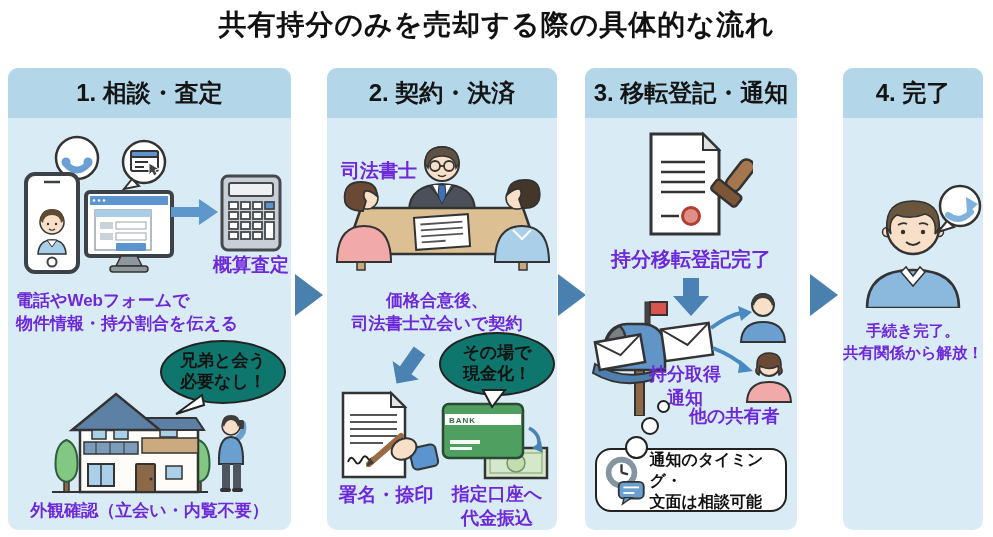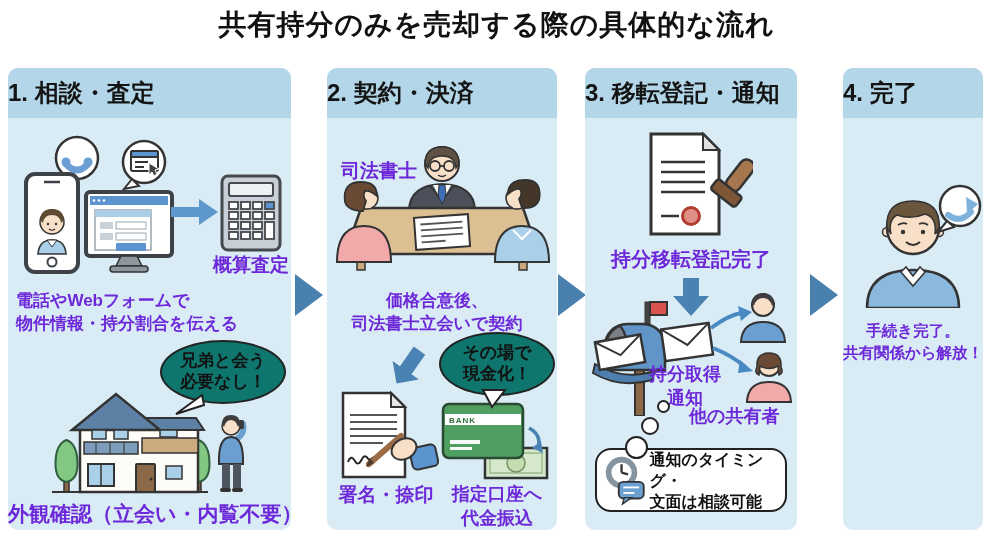--- a/index.html
+++ b/index.html
@@ -2,21 +2,21 @@
 <html><head>
 <meta charset="utf-8">
 <style>
   html,body{margin:0;padding:0;background:#fff;}
   .stage{position:relative;width:993px;height:537px;background:#fff;overflow:hidden;
          font-family:"Liberation Sans","DejaVu Sans",sans-serif;color:#111;}
   .title{position:absolute;top:6px;left:0;width:100%;text-align:center;
          font-size:28px;font-weight:bold;letter-spacing:1px;}
   .panel{position:absolute;top:68px;height:462px;background:#d9ecf5;border-radius:10px;}
   .panel-header{height:50px;background:#b3d7e9;border-radius:10px 10px 0 0;
-                display:flex;align-items:center;justify-content:flex-start;
+                display:flex;align-items:center;justify-content:center;
                 font-size:24px;font-weight:bold;color:#141414;}
   .p1{left:8px;width:283px;}
   .p2{left:327px;width:230px;}
   .p3{left:585px;width:212px;}
   .p4{left:843px;width:140px;}
   .flow-arrow{position:absolute;top:274px;width:0;height:0;
               border-top:21px solid transparent;border-bottom:21px solid transparent;
               border-left:28px solid #4a80ae;}
   .abs{position:absolute;}
   .lbl{position:absolute;font-weight:bold;color:#6d28d9;z-index:2;line-height:1.35;}
@@ -173,21 +173,21 @@
         <circle cx="193" cy="46" r="9" fill="#f7dfc8" stroke="#333" stroke-width="1.5"></circle>
         <path d="M184,44 q0,-9 9,-9 q9,0 9,9 l-2,3 q-2,-7 -7,-7 q-5,0 -7,7 z" fill="#3d3d3d"></path>
         <path d="M181,84 q-1,-27 12,-27 q13,0 12,27 z" fill="#6b9fd0" stroke="#333" stroke-width="2"></path>
         <rect x="184" y="84" width="8" height="26" fill="#4f555e"></rect>
         <rect x="195" y="84" width="8" height="26" fill="#4f555e"></rect>
         <rect x="182" y="108" width="11" height="4" rx="2" fill="#333"></rect>
         <rect x="194" y="108" width="11" height="4" rx="2" fill="#333"></rect>
       </g>
     </svg>
 
-    <div class="lbl center nowrap" style="left:0;top:432px;width:283px;font-size:21px">外観確認（立会い・内覧不要）</div>
+    <div class="lbl center nowrap" style="left:0;top:432px;width:283px;font-size:17px">外観確認（立会い・内覧不要）</div>
   </section>
 
   <section class="panel p2">
     <header class="panel-header">
       <span>2. 契約・決済</span>
     </header>
 
     <div class="lbl nowrap" style="left:14px;top:90px;font-size:19px">司法書士</div>
 
     <svg class="abs" style="left:0;top:64px" width="230" height="148" viewBox="0 0 230 148">

